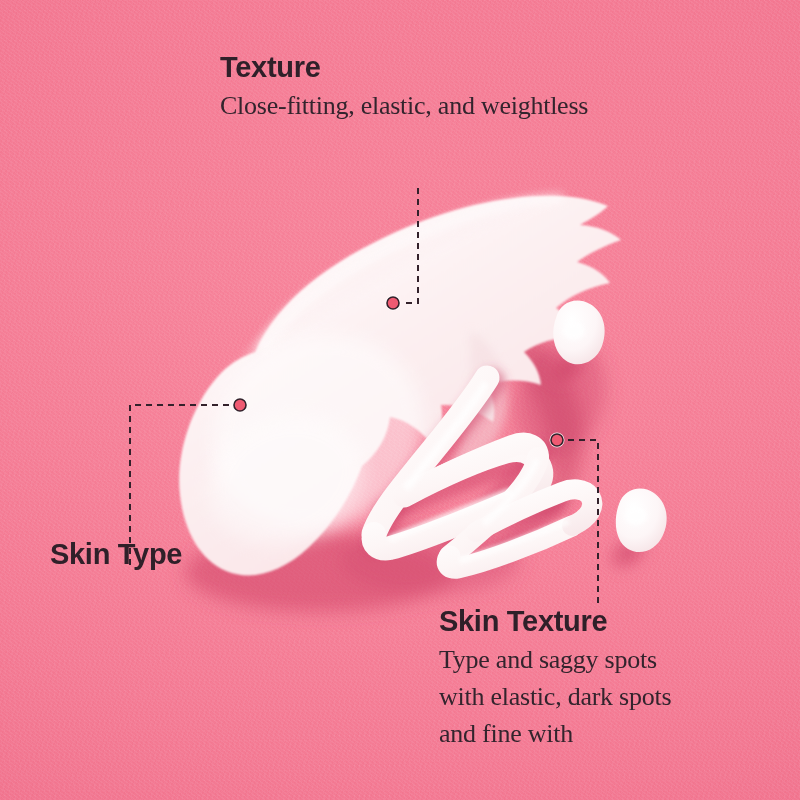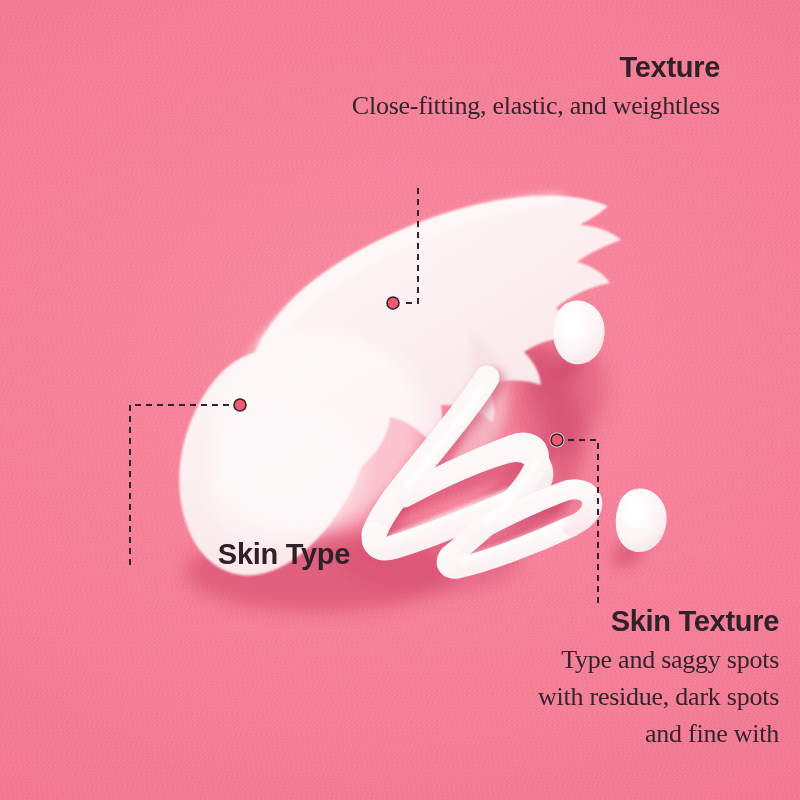--- a/index.html
+++ b/index.html
@@ -9,21 +9,20 @@
     width:800px; height:800px;
     overflow:hidden;
     background:#f47b94;
     font-family:"Liberation Sans", sans-serif;
   }
 
   #stage {
     position:relative;
     width:800px; height:800px;
     overflow:hidden;
-    text-align:right;
   }
 
   
   .bg {
     position:absolute; inset:0;
     background:
       radial-gradient(ellipse 120% 90% at 50% 45%, #f8879d 0%, #f47b94 55%, #ee6e89 100%);
   }
   .bg-texture {
     position:absolute; inset:0;
@@ -245,18 +244,18 @@
   </div>
 
   <div class="block" id="block-skintype">
     <h2>Skin Type</h2>
   </div>
 
   <div class="block" id="block-skinconcern">
     <h2>Skin Texture</h2>
     <p>
       <span>Type and saggy spots</span><br>
-      <span>with residue, dark spots</span><br>
+      <span>with elastic, dark spots</span><br>
       <span>and fine with</span>
     </p>
   </div>
 
 </div>
 
 </body></html>

